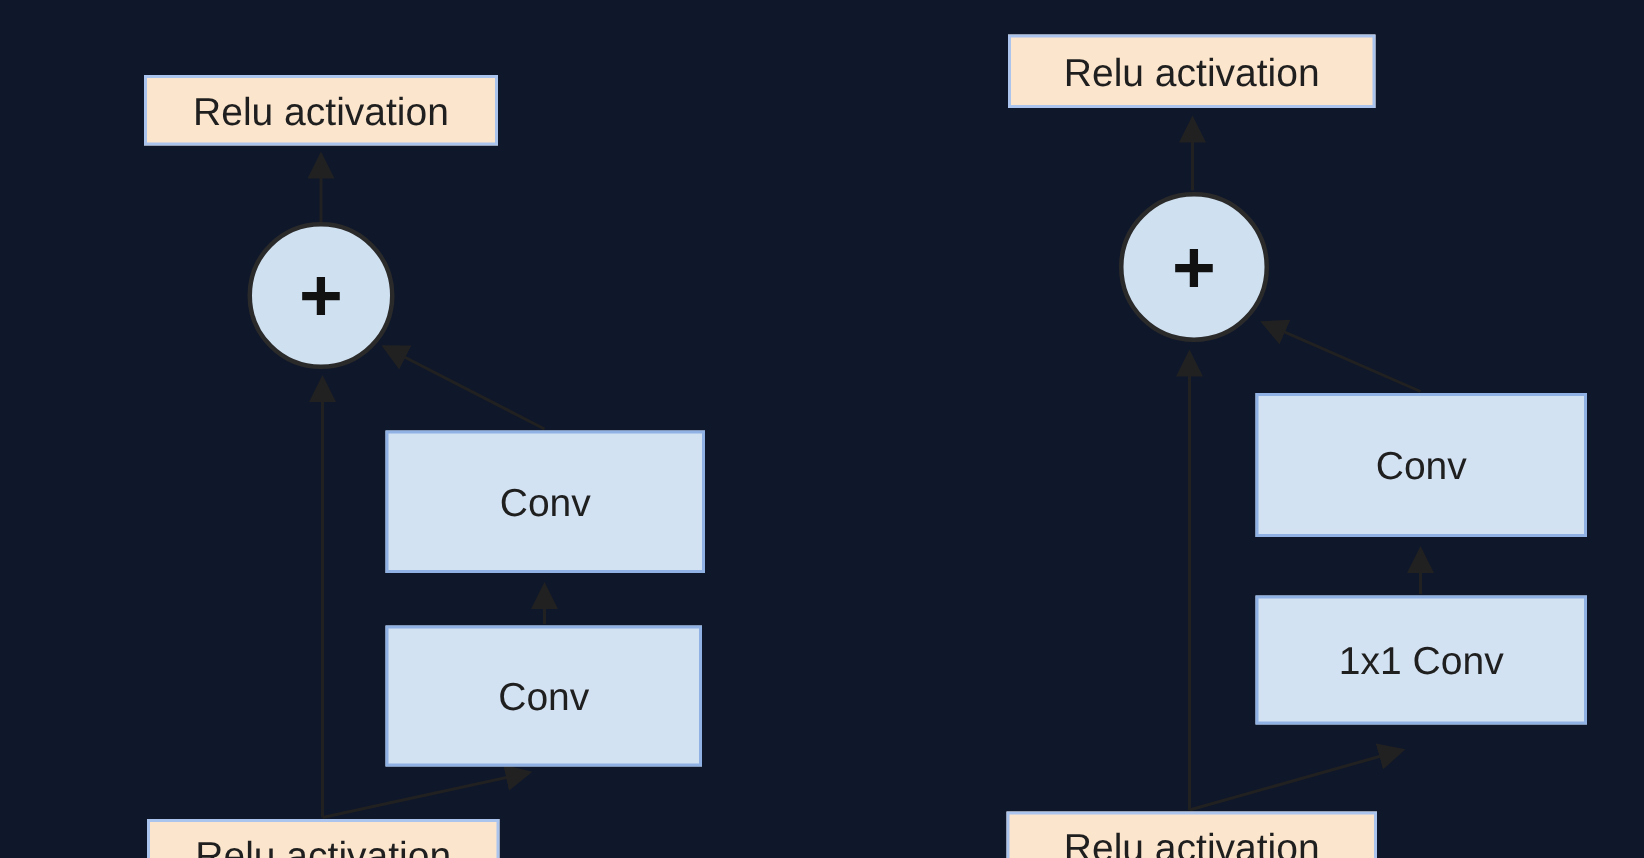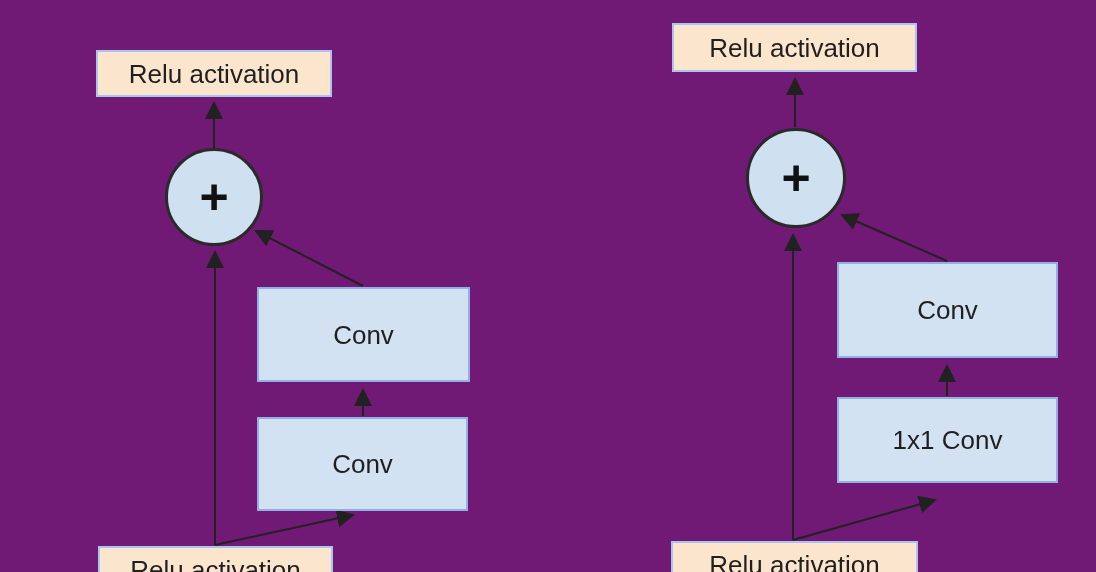--- a/index.html
+++ b/index.html
@@ -12,21 +12,21 @@
     --line-color: #212121;
     --text-color: #1f1f1f;
     --watermark-color: #a3a3a3;
   }
   html, body { margin: 0; padding: 0; background: #ffffff; }
   .canvas {
     position: relative;
     width: 1096px;
     height: 572px;
     overflow: hidden;
-    background: #701a75;
+    background: #0f172a;
     font-family: "Liberation Sans", sans-serif;
     color: var(--text-color);
   }
   .arrows {
     position: absolute;
     left: 0; top: 0;
     width: 1096px; height: 572px;
   }
   .arrows line { stroke: var(--line-color); stroke-width: 2; }
   .box {

